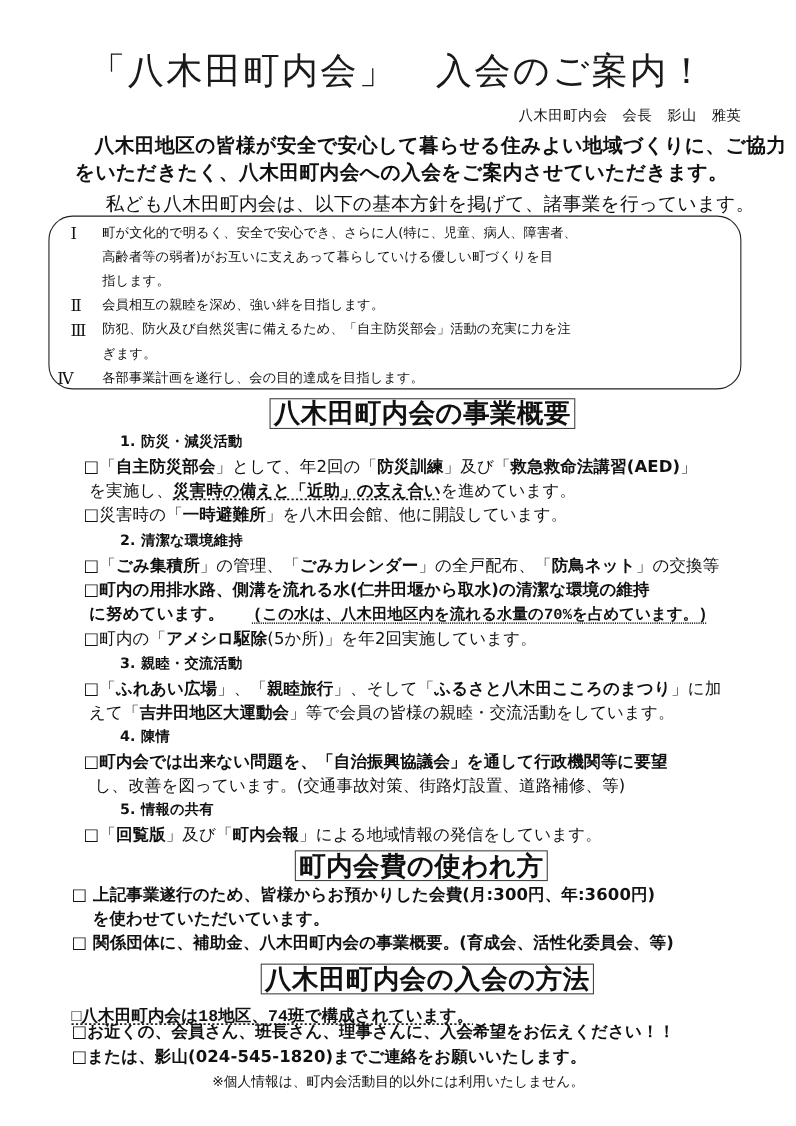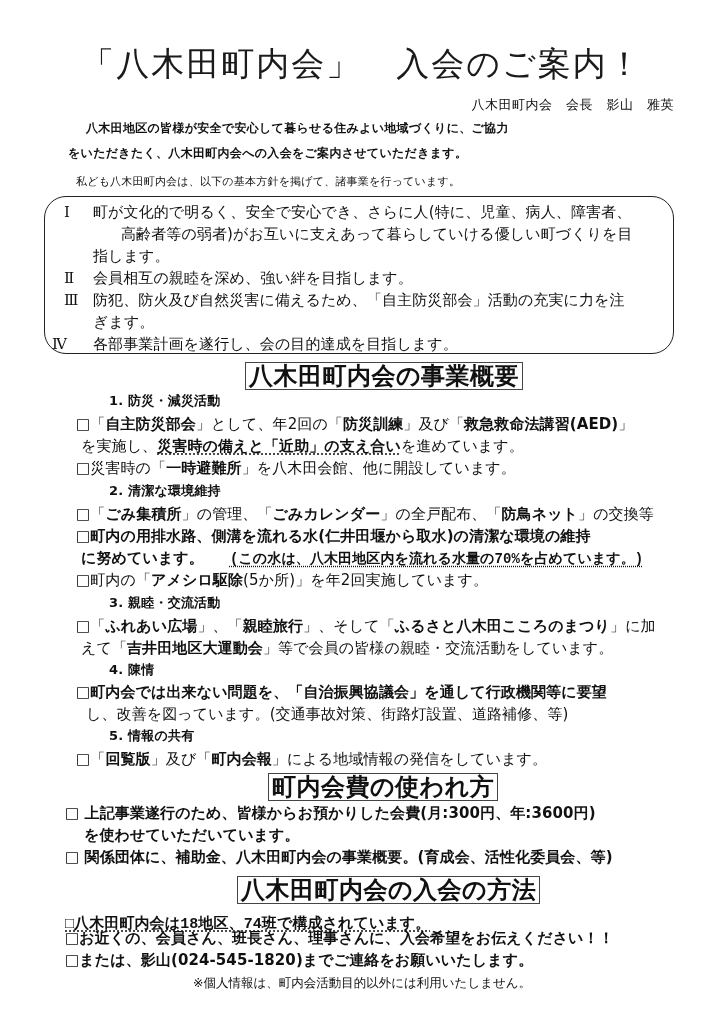--- a/index.html
+++ b/index.html
@@ -7,27 +7,27 @@
     width: 724px; height: 1024px; position: relative; overflow: hidden;
     font-family: "DejaVu Sans", "Liberation Sans", sans-serif;
     color: #111111;
   }
   .abs { position: absolute; white-space: nowrap; }
   .title {
     left: 0; width: 724px; top: 42px; text-align: center;
     font-size: 33px; font-weight: normal; letter-spacing: 2px; color: #1a1a1a;
   }
   .author { right: 50px; top: 96px; font-size: 13px; letter-spacing: 0.5px; }
-  .intro { font-size: 12px; font-weight: bold; letter-spacing: 0.3px; }
-  .policy-lead { left: 76px; top: 174px; font-size: 11px; letter-spacing: 0.2px; }
+  .intro { font-size: 18px; font-weight: bold; letter-spacing: 0.3px; }
+  .policy-lead { left: 96px; top: 174px; font-size: 17px; letter-spacing: 0.2px; }
   .policy-box {
     position: absolute; left: 44px; top: 196px; width: 630px; height: 158px;
     border: 1.6px solid #222; border-radius: 22px; box-sizing: border-box;
   }
-  .pol { font-size: 15px; letter-spacing: 0.1px; }
+  .pol { font-size: 12px; letter-spacing: 0.1px; }
   .roman { font-family: "DejaVu Serif", "Liberation Serif", serif; font-size: 15px; }
   .sec-head {
     position: absolute; border: 1.2px solid #444; font-size: 24px; font-weight: bold;
     padding: 0 3px; line-height: 26px; letter-spacing: 0.5px; box-sizing: border-box;
   }
   .h2 { font-size: 13px; font-weight: bold; letter-spacing: 0.2px; margin-left: 45px; }
   .item { font-size: 15px; letter-spacing: 0.1px; }
   .b { font-weight: bold; }
   .u { text-decoration: underline; text-decoration-style: dotted; text-underline-offset: 3px; font-family: Liberation Mono, monospace; }
   .usm { font-size: 14px; }
@@ -40,21 +40,21 @@
 <div class="abs author">八木田町内会　会長　影山　雅英</div>
 
 <div class="abs intro" style="left:86px; top:120px;">八木田地区の皆様が安全で安心して暮らせる住みよい地域づくりに、ご協力</div>
 <div class="abs intro" style="left:68px; top:145px;">をいただきたく、八木田町内会への入会をご案内させていただきます。</div>
 <div class="abs policy-lead">私ども八木田町内会は、以下の基本方針を掲げて、諸事業を行っています。</div>
 
 <div class="policy-box"></div>
 <div>
   <span class="abs roman" style="left:64px; top:203px;">Ⅰ</span>
   <span class="abs pol" style="left:93px; top:203px;">町が文化的で明るく、安全で安心でき、さらに人(特に、児童、病人、障害者、</span>
-  <span class="abs pol" style="left:93px; top:225px;margin-left:28px;">高齢者等の弱者)がお互いに支えあって暮らしていける優しい町づくりを目</span>
+  <span class="abs pol" style="left:93px; top:225px;">高齢者等の弱者)がお互いに支えあって暮らしていける優しい町づくりを目</span>
   <span class="abs pol" style="left:93px; top:247px;">指します。</span>
 
   <span class="abs roman" style="left:64px; top:269px;">Ⅱ</span>
   <span class="abs pol" style="left:93px; top:269px;">会員相互の親睦を深め、強い絆を目指します。</span>
 
   <span class="abs roman" style="left:64px; top:291px;">Ⅲ</span>
   <span class="abs pol" style="left:93px; top:291px;">防犯、防火及び自然災害に備えるため、「自主防災部会」活動の充実に力を注</span>
   <span class="abs pol" style="left:93px; top:313px;">ぎます。</span>
 
   <span class="abs roman" style="left:52px; top:335px;">Ⅳ</span>

